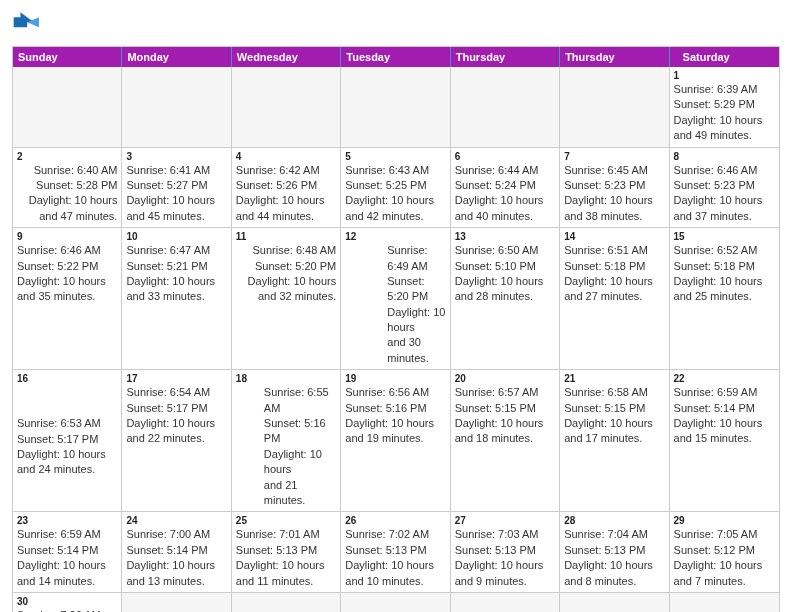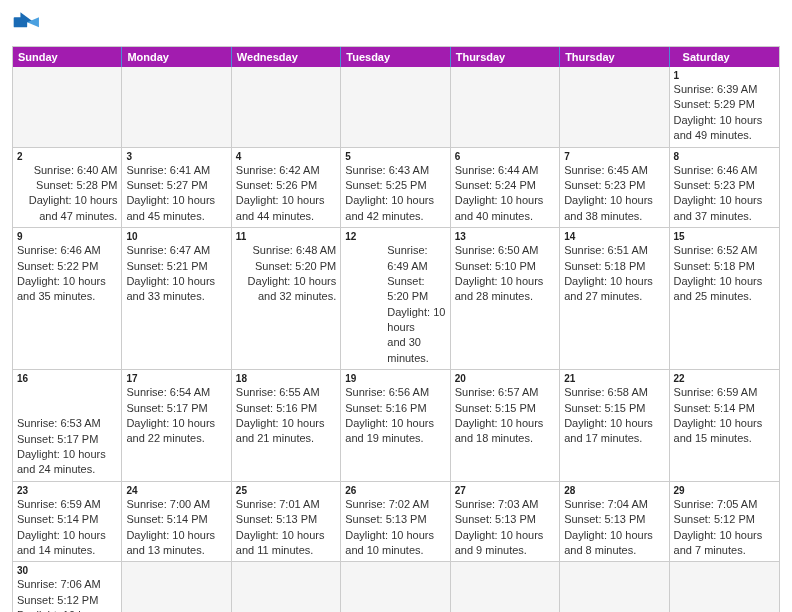--- a/index.html
+++ b/index.html
@@ -269,21 +269,21 @@
           </div>
           <div class="cal-cell">
             <span class="day-num">17</span>
             <div class="cell-text" style="white-space: pre-line;">Sunrise: 6:54 AM
 Sunset: 5:17 PM
 Daylight: 10 hours
 and 22 minutes.</div>
           </div>
           <div class="cal-cell">
             <span class="day-num">18</span>
-            <div class="cell-text" style="white-space: pre-line;">Sunrise: 6:55 AM
+            <div class="cell-text" style="white-space: pre-line; margin-left: 28px;">Sunrise: 6:55 AM
 Sunset: 5:16 PM
 Daylight: 10 hours
 and 21 minutes.</div>
           </div>
           <div class="cal-cell">
             <span class="day-num">19</span>
             <div class="cell-text" style="white-space: pre-line;">Sunrise: 6:56 AM
 Sunset: 5:16 PM
 Daylight: 10 hours
 and 19 minutes.</div>

